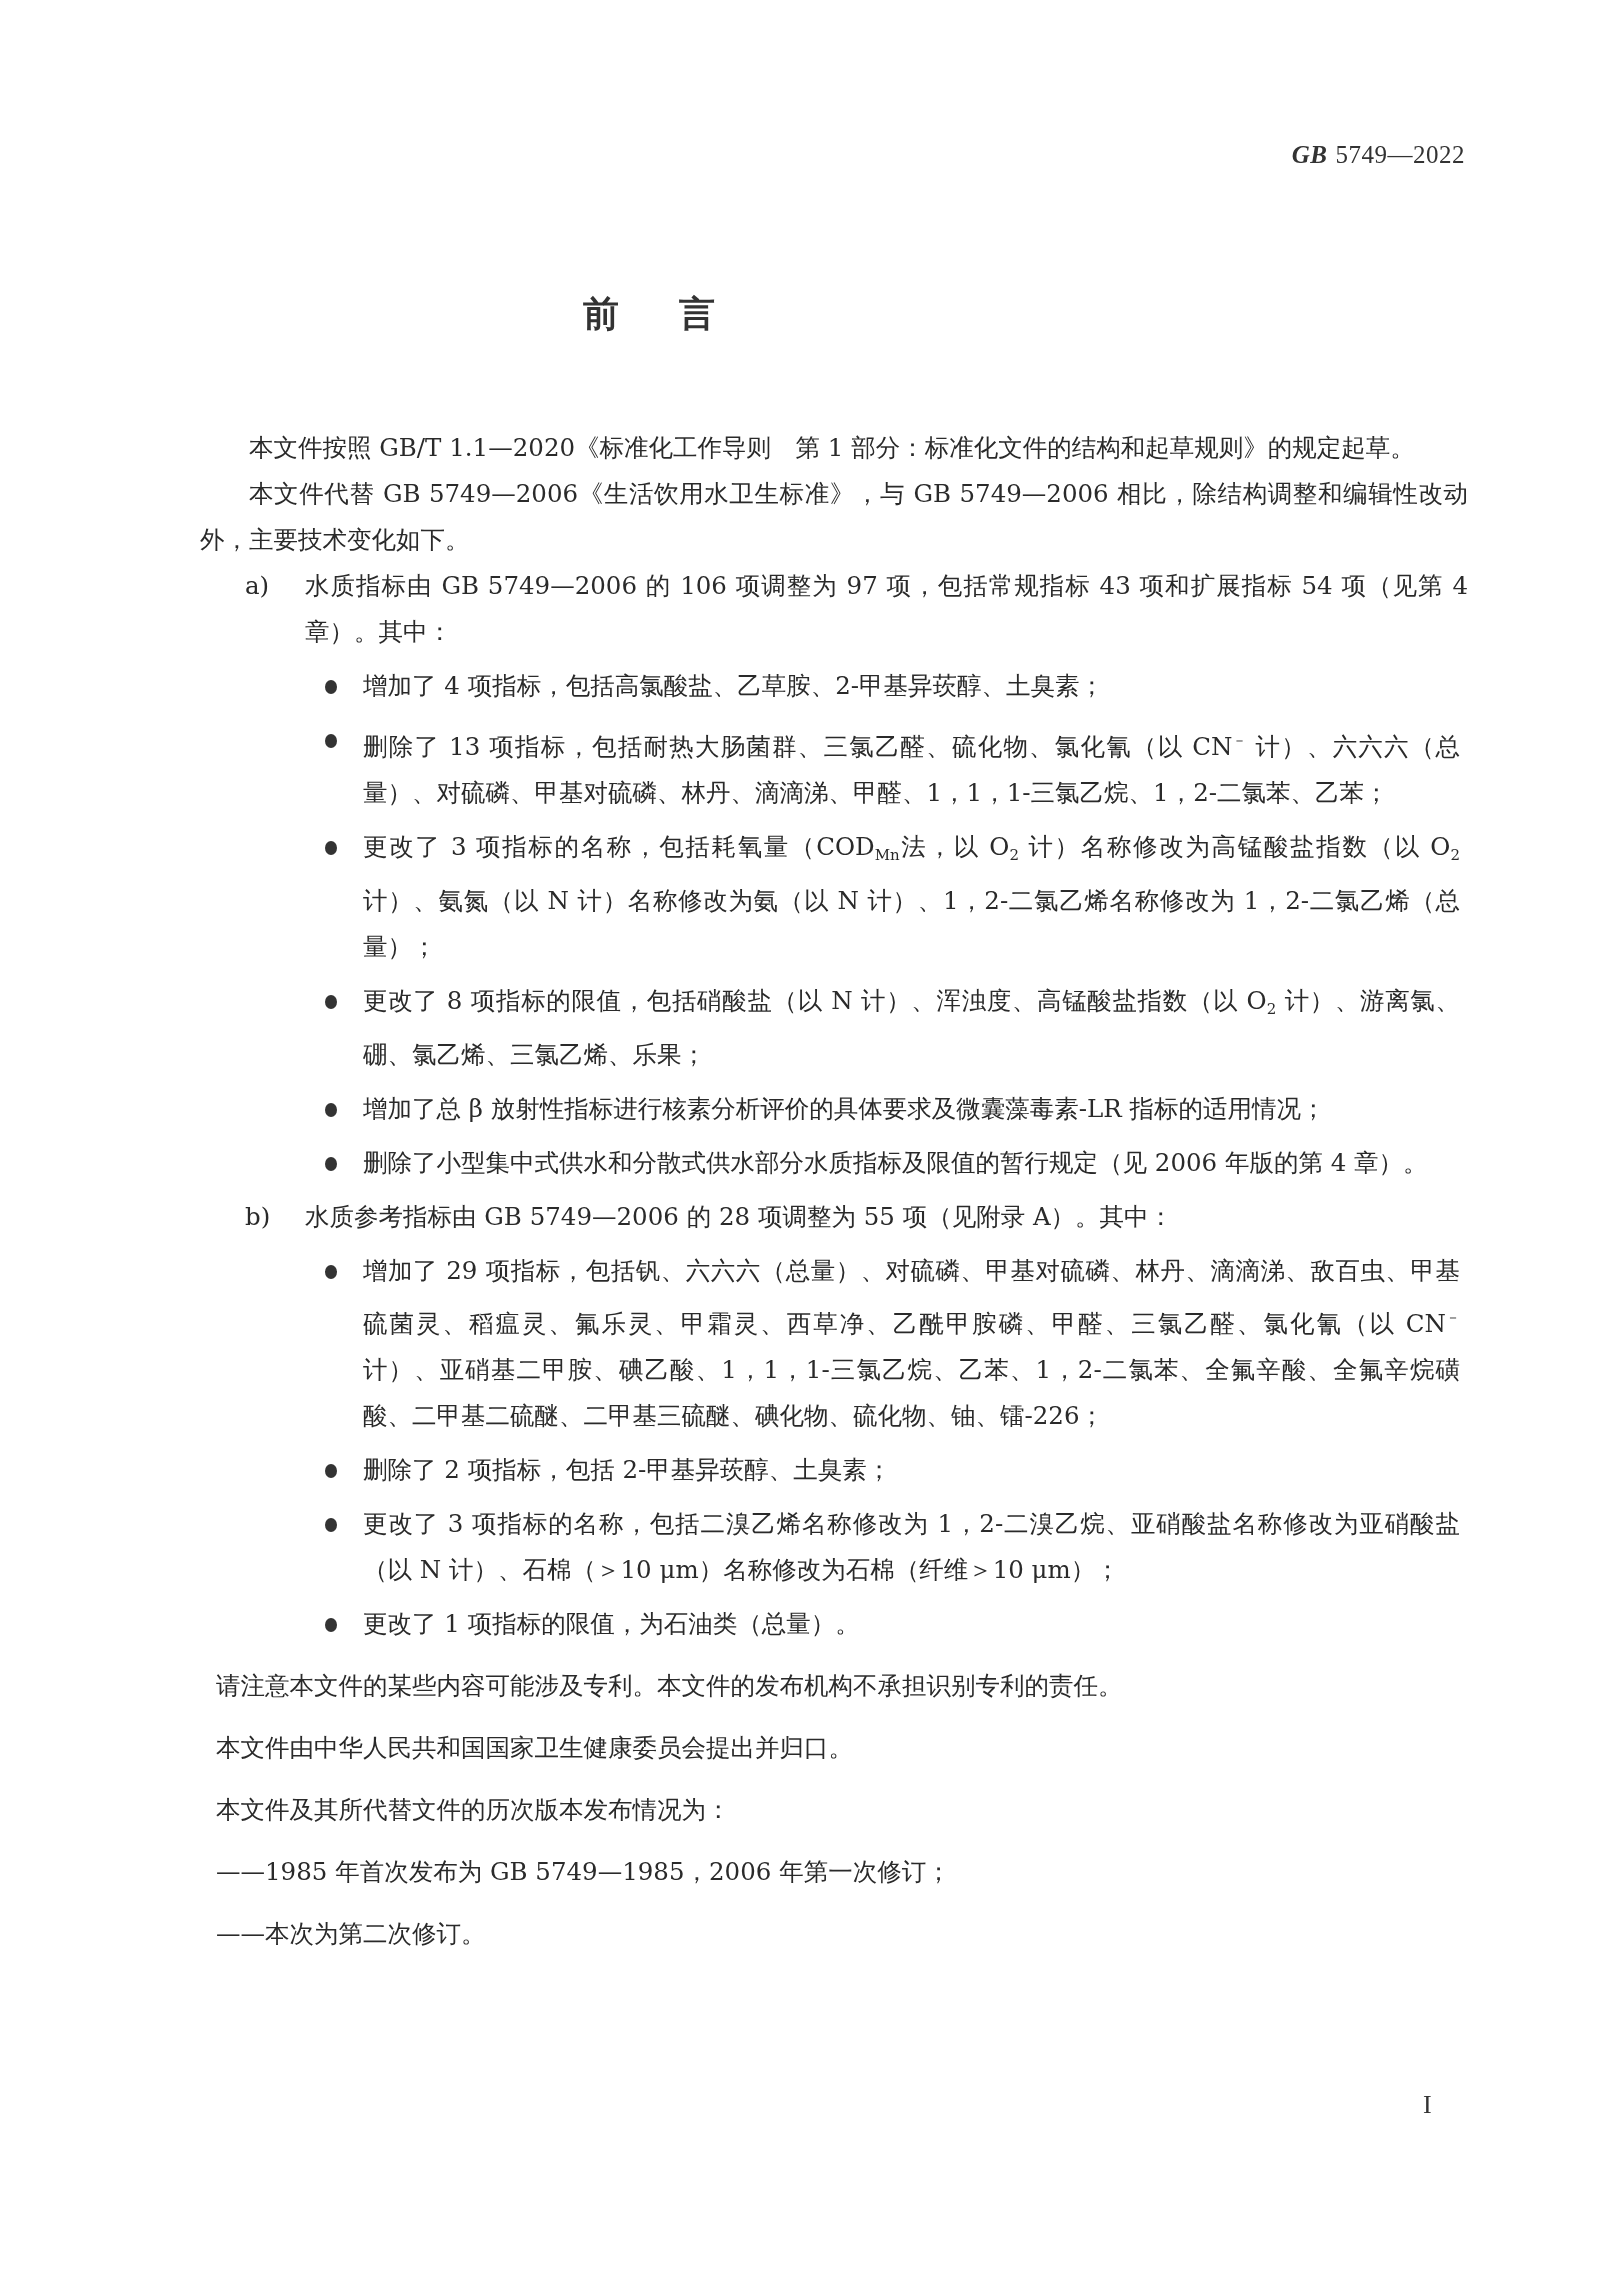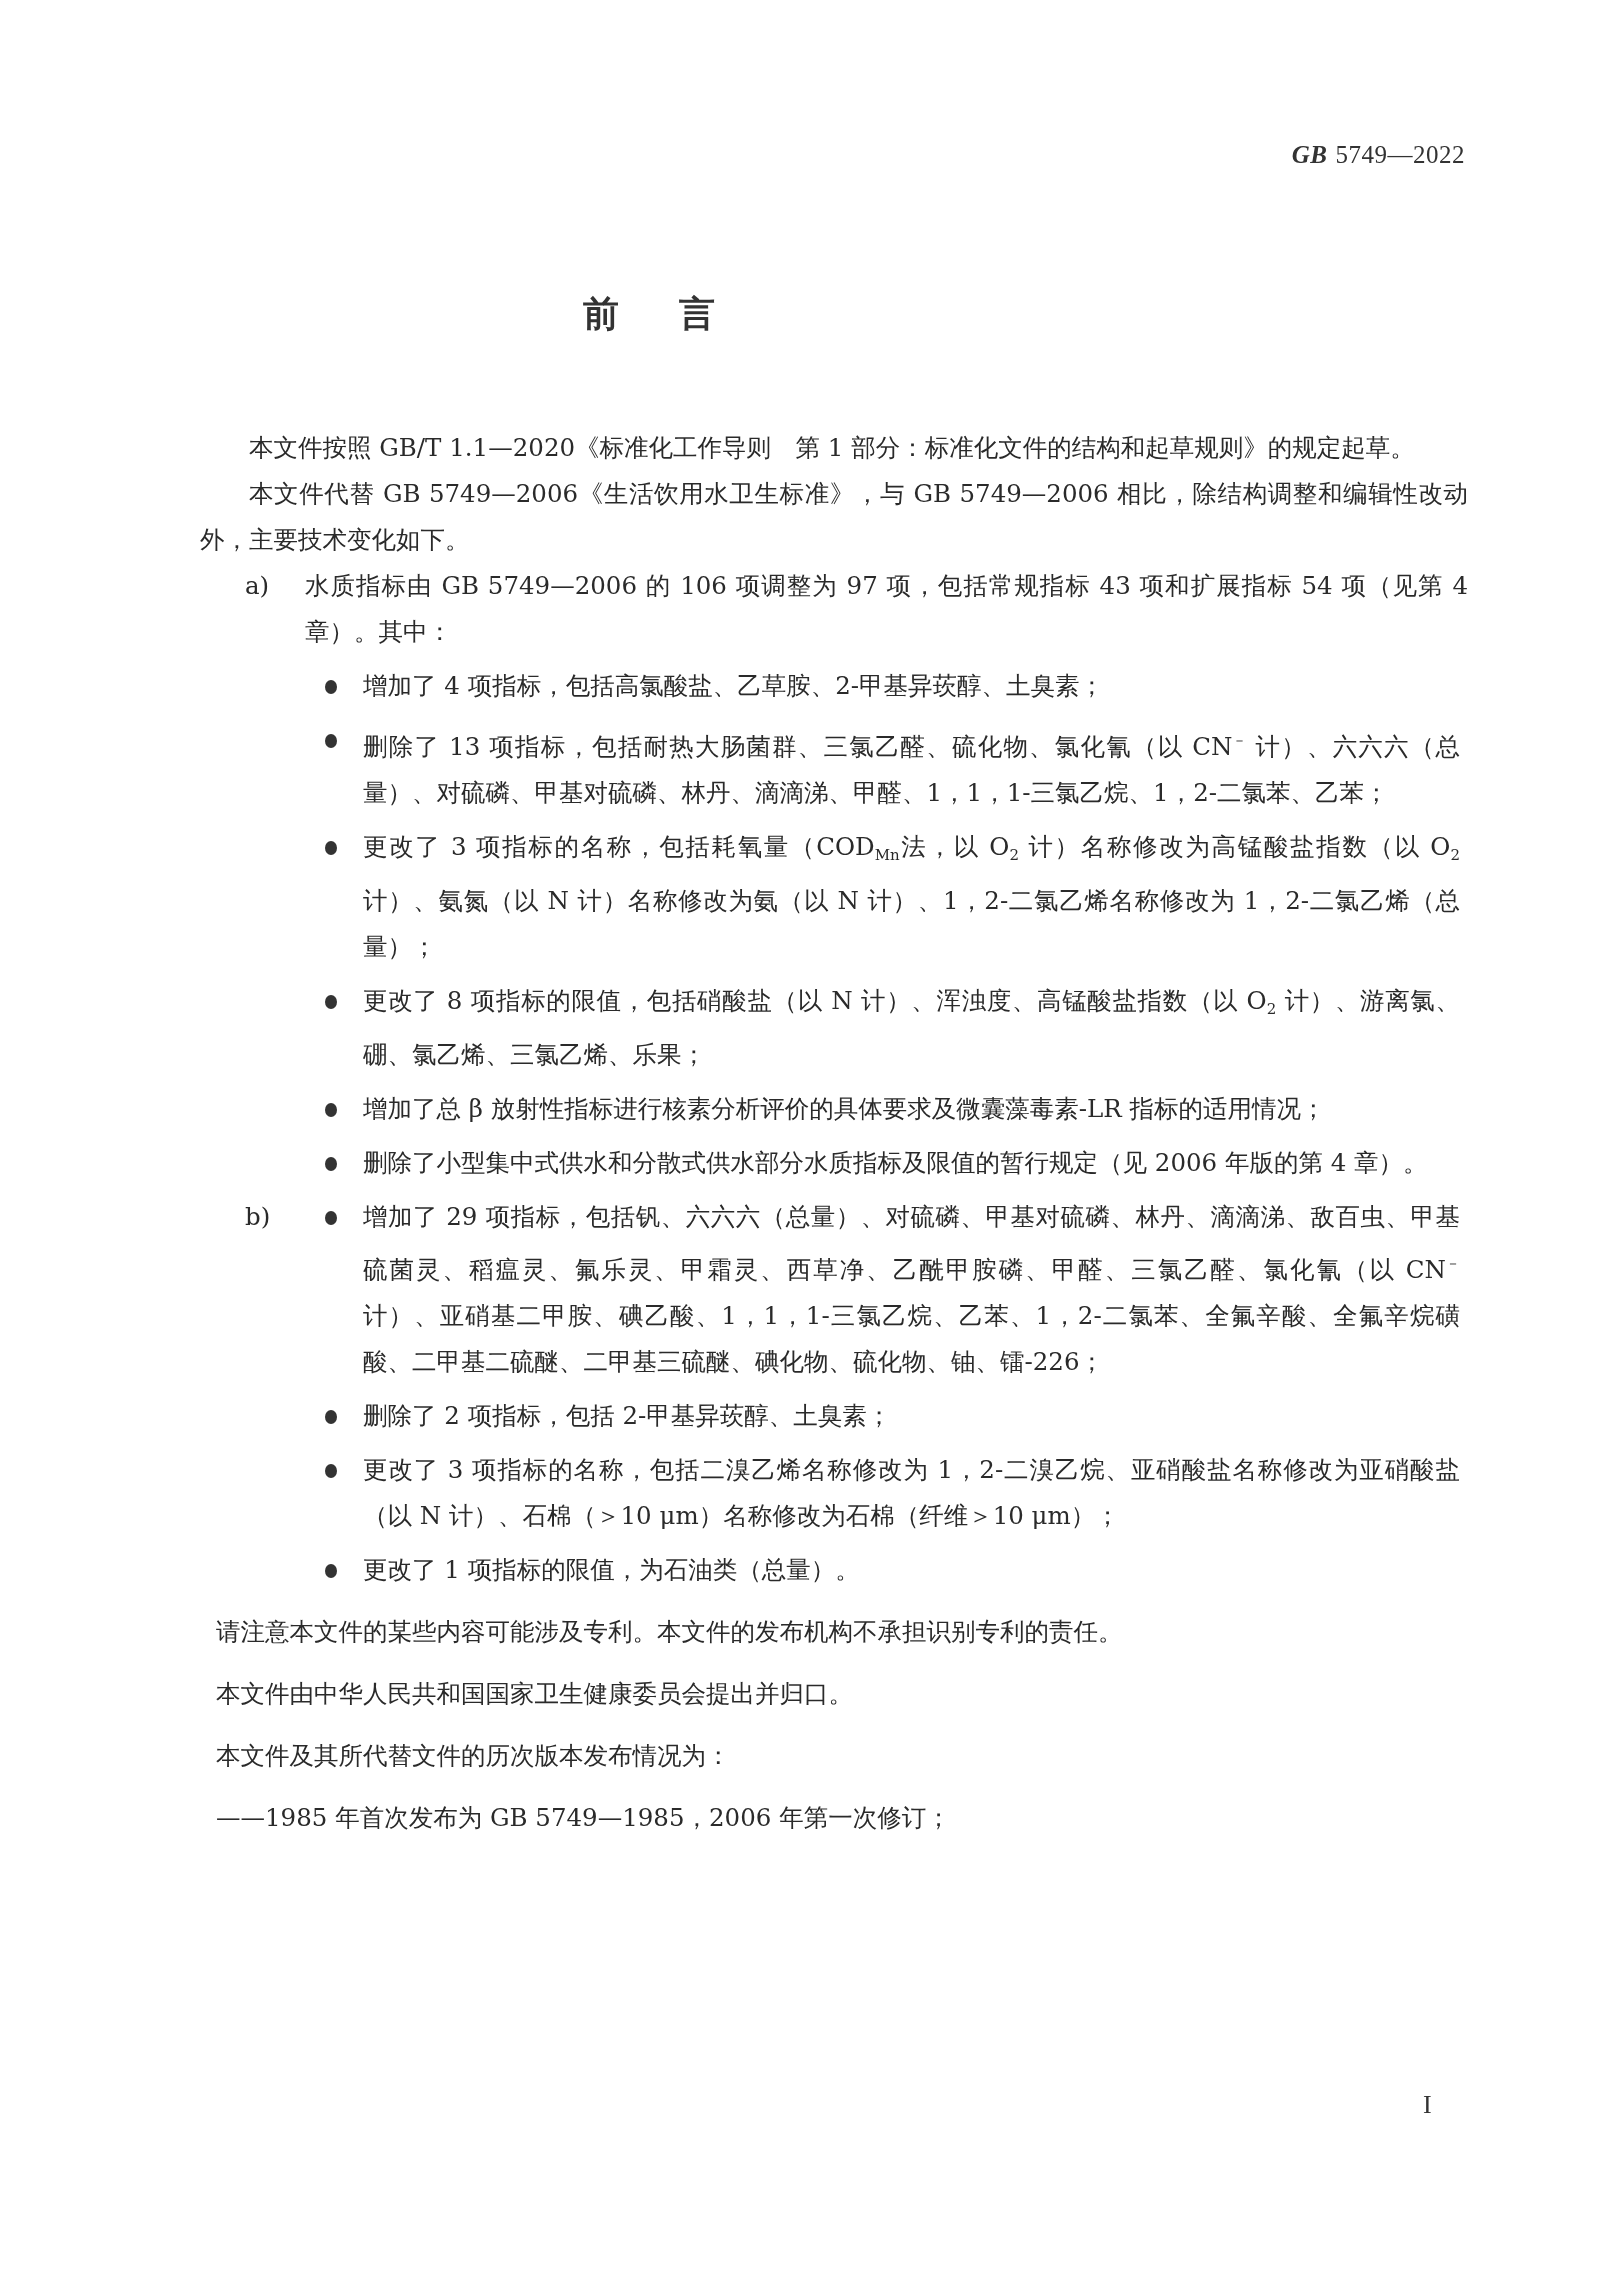--- a/index.html
+++ b/index.html
@@ -143,20 +143,21 @@
     <span class="dot"></span>
     <span>增加了总 β 放射性指标进行核素分析评价的具体要求及微囊藻毒素-LR 指标的适用情况；</span>
   </div>
   <div class="bullet">
     <span class="dot"></span>
     <span>删除了小型集中式供水和分散式供水部分水质指标及限值的暂行规定（见 2006 年版的第 4 章）。</span>
   </div>
 
   <div class="list-item">
     <span class="label">b)</span>
+    <span>水质参考指标由 GB 5749—2006 的 28 项调整为 55 项（见附录 A）。其中：</span>
   </div>
 
   <div class="bullet">
     <span class="dot"></span>
     <span><span>增加了 29 项指标，包括钒、六六六（总量）、对硫磷、甲基对硫磷、林丹、滴滴涕、敌百虫、甲基硫菌灵、稻瘟灵、氟乐灵、甲霜灵、西草净、乙酰甲胺磷、甲醛、三氯乙醛、氯化氰（以 CN</span><span class="sup">－</span><span> 计）、亚硝基二甲胺、碘乙酸、1，1，1-三氯乙烷、乙苯、1，2-二氯苯、全氟辛酸、全氟辛烷磺酸、二甲基二硫醚、二甲基三硫醚、碘化物、硫化物、铀、镭-226；</span></span>
   </div>
   <div class="bullet">
     <span class="dot"></span>
     <span>删除了 2 项指标，包括 2-甲基异莰醇、土臭素；</span>
   </div>
@@ -166,15 +167,16 @@
   </div>
   <div class="bullet">
     <span class="dot"></span>
     <span>更改了 1 项指标的限值，为石油类（总量）。</span>
   </div>
 
   <p class="para-noindent">请注意本文件的某些内容可能涉及专利。本文件的发布机构不承担识别专利的责任。</p>
   <p class="para-noindent">本文件由中华人民共和国国家卫生健康委员会提出并归口。</p>
   <p class="para-noindent">本文件及其所代替文件的历次版本发布情况为：</p>
   <p class="para-noindent">——1985 年首次发布为 GB 5749—1985，2006 年第一次修订；</p>
+  <p class="para-noindent">——本次为第二次修订。</p>
 </div>
 
 <div class="page-number">I</div>
 
 </body></html>

